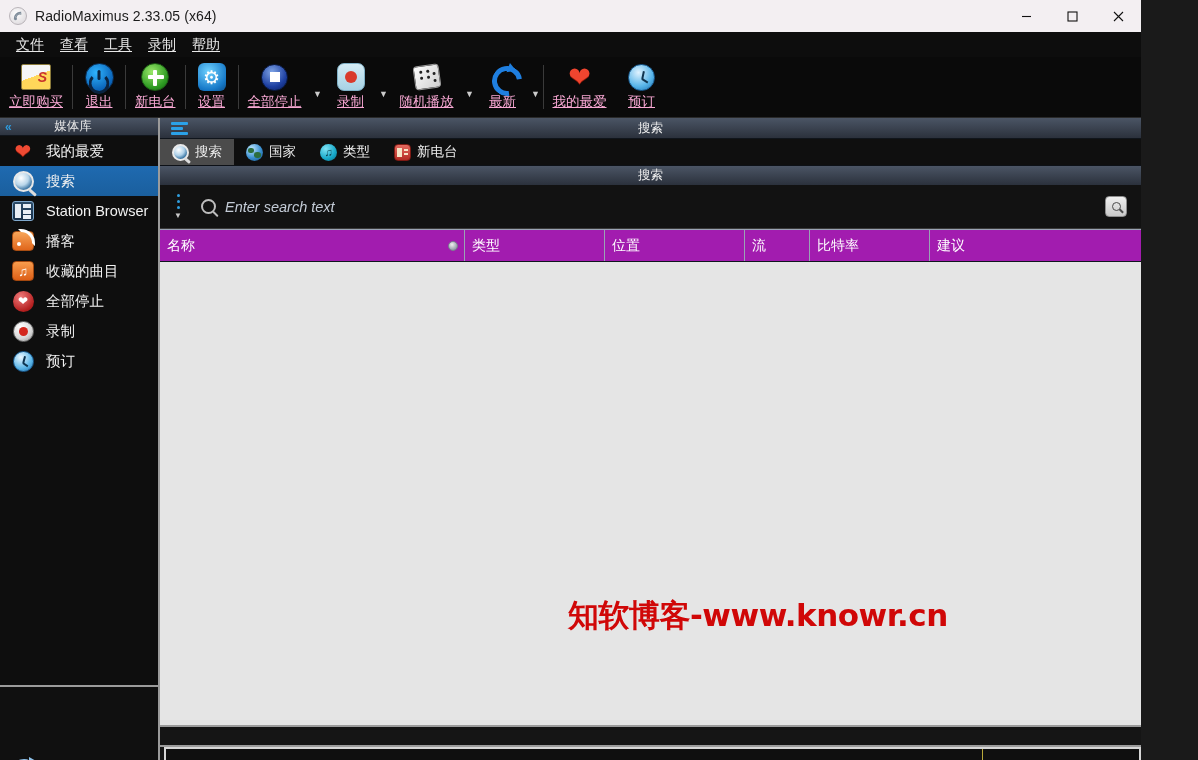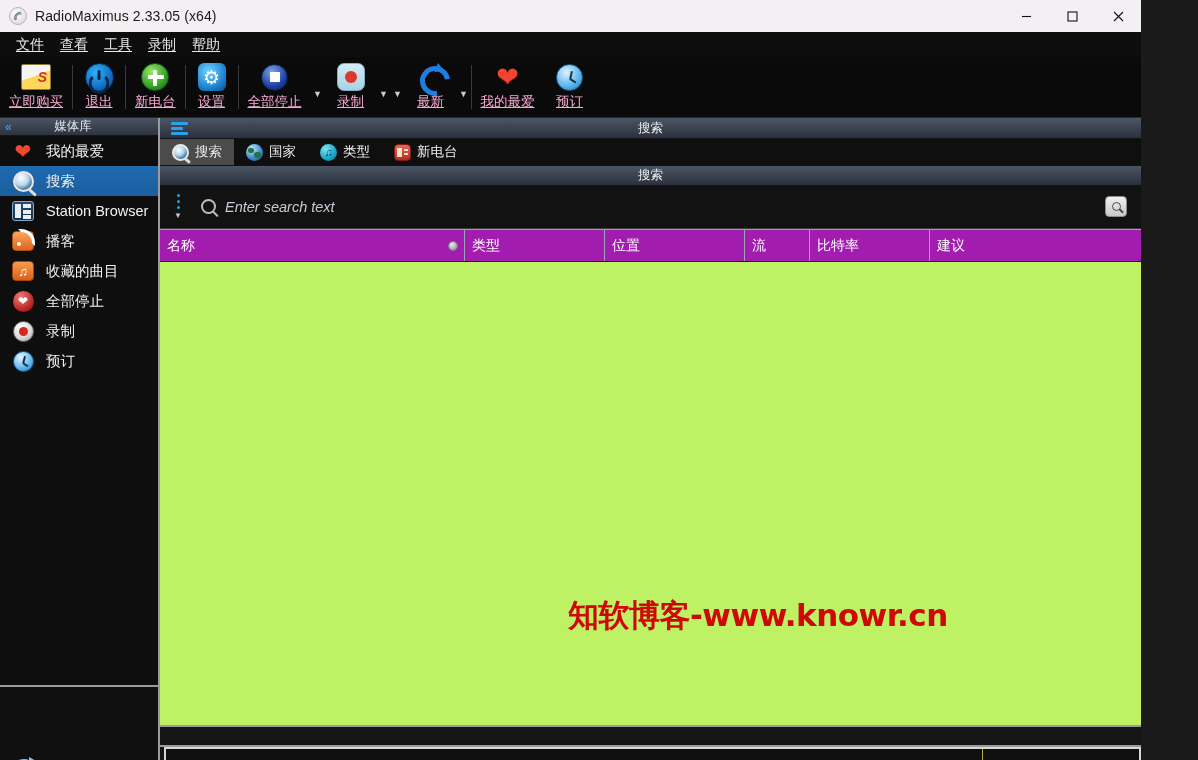--- a/index.html
+++ b/index.html
@@ -288,21 +288,21 @@
     color:#fff; font-size:14px; display:flex; align-items:center; padding:0 7px;
     border-right:1px solid #9aa3b4; position:relative; white-space:nowrap;
   }
   .th:last-child { border-right:0; }
   .th .sortdot {
     position:absolute; right:6px; top:50%; transform:translateY(-50%);
     width:10px;height:10px;border-radius:50%;
     background:radial-gradient(circle at 38% 32%,#f0f0f0,#9aa0ad 70%,#5d6470);
     border:1px solid #7b8290;
   }
-  .grid-area { flex:1 1 auto; background:#bef264; position:relative; overflow:hidden;text-align:right; }
+  .grid-area { flex:1 1 auto; background:#e5e5e5; position:relative; overflow:hidden;text-align:right; }
   .watermark {
     position:absolute; left:408px; top:333px;
     color:#d00707; font-size:31px; font-weight:bold; letter-spacing:-0.5px;
     font-family:"DejaVu Sans", sans-serif;
     white-space:nowrap;
   }
   .strip {
     height:22px; background:#151515; border-top:2px solid #9b9b9b; border-bottom:2px solid #9b9b9b;
   }
 
@@ -398,20 +398,33 @@
     <div class="tbarrow">▼</div>
     <div class="tbbtn">
       <div class="ic">
           <div class="ico-rec">
             <i></i>
           </div>
         </div>
       <div class="lb">录制</div>
     </div>
     <div class="tbarrow">▼</div>
+    <div class="tbbtn">
+      <div class="ic">
+        <div class="ico-dice">
+          <b style="left:5px;top:4px"></b>
+            <b style="left:12px;top:4px"></b>
+          <b style="left:5px;top:10px"></b>
+            <b style="left:12px;top:10px"></b>
+          <b style="left:18px;top:7px"></b>
+            <b style="left:18px;top:14px"></b>
+        </div>
+      </div>
+      <div class="lb">随机播放</div>
+    </div>
     <div class="tbarrow">▼</div>
     <div class="tbbtn">
       <div class="ic">
           <div class="ico-refresh"></div>
         </div>
       <div class="lb">最新</div>
     </div>
     <div class="tbarrow">▼</div>
     <div class="tbsep"></div>
     <div class="tbbtn">

